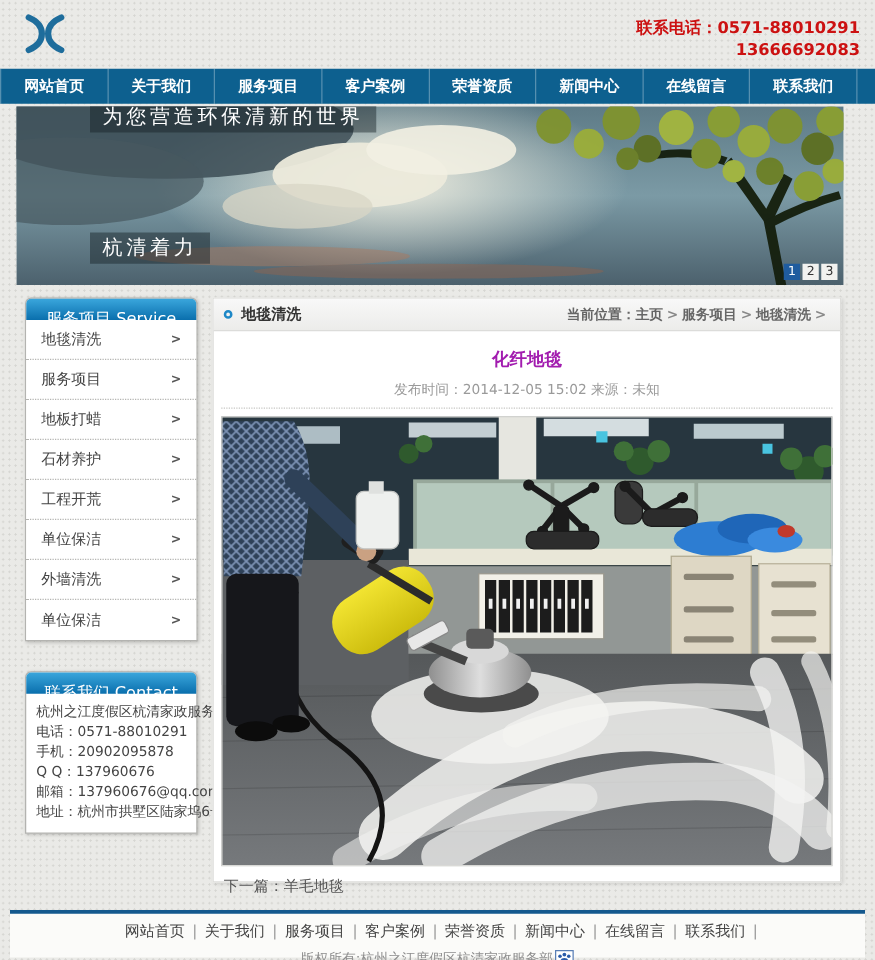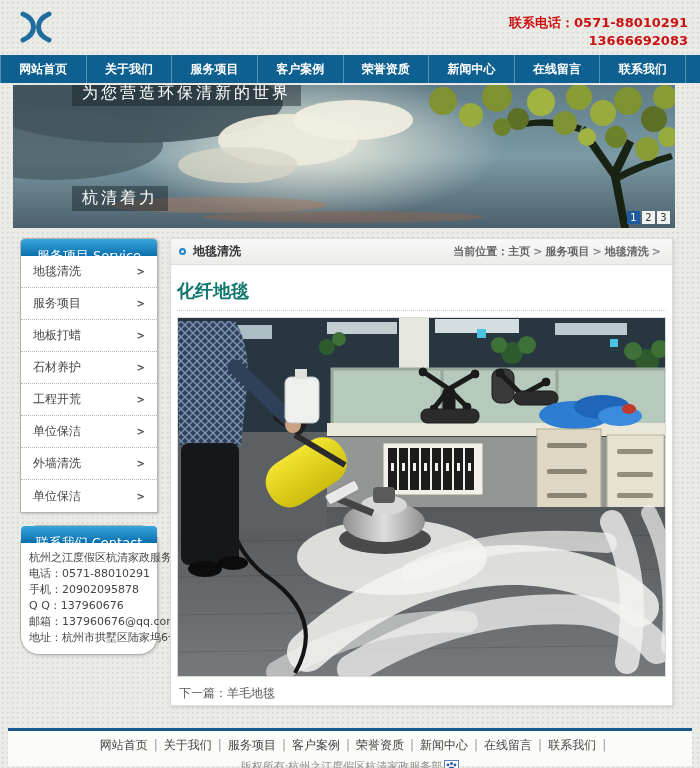--- a/index.html
+++ b/index.html
@@ -38,21 +38,21 @@
     background:rgba(20,30,35,.45); padding:2px 10px; margin-top:3px; }
   .cap1 { margin-top:80px; }
   .pager { position:absolute; right:5px; bottom:4px; display:flex; }
   .pager span { width:13px; height:13px; margin-left:2px; background:#f2f2ef; color:#333;
     font-size:10px; line-height:13px; text-align:center; cursor:pointer; }
   .pager span.active { background:#1f5c9f; color:#fff; }
   
   .side-box { position:absolute; left:20px; width:138px; background:#fff;
     border:1px solid #b3b3b0; border-radius:5px 5px 0 0; box-shadow:1px 1px 3px rgba(0,0,0,.18); }
   .box-service { top:238px; }
-  .box-contact { top:525px;border-radius:19px; }
+  .box-contact { top:537px; }
   .side-head { height:17px; line-height:33px; text-align:center; color:#fff;
     font-size:13px; font-weight:normal; border-radius:4px 4px 0 0;
     background:linear-gradient(#3aa6dc,#0a6fad); }
   .svc-item { height:32px; padding:0 12px; font-size:12px; color:#444;
     border-bottom:1px dotted #b5b5b2; display:flex; justify-content:space-between;
     align-items:center; cursor:pointer; background:#fff; }
   .svc-item:last-child { border-bottom:none; }
   .svc-arrow { color:#555; font-weight:bold; font-size:10px; }
   .contact-body { padding:7px 8px 8px 8px; }
   .contact-body p { font-size:11px; color:#444; line-height:16px; white-space:nowrap; }
@@ -62,21 +62,21 @@
   .crumb-bar { height:26px; background:linear-gradient(#f8f8f8,#ececea);
     border-bottom:1px solid #dcdcda; display:flex; justify-content:space-between;
     align-items:center; padding:0 8px; }
   .crumb-left { display:flex; align-items:center; font-size:12px; font-weight:bold; color:#333; }
   .bullet { width:7px; height:7px; border:2px solid #1e88c7; border-radius:50%;
     display:inline-block; margin-right:7px; }
   .crumb-right { font-size:11px; color:#666;font-weight:bold; }
   .crumb-right .lnk { cursor:pointer; }
   .crumb-right .sp { margin:0 3px; color:#888; }
   .article { padding:8px 6px 0 6px; }
-  .art-title { text-align:left; color:#0f766e; font-size:18px; font-weight:bold; margin-top:6px; }
+  .art-title { text-align:center; color:#a21caf; font-size:14px; font-weight:bold; margin-top:6px; }
   .art-meta { text-align:center; color:#9a9a9a; font-size:11px; margin-top:7px; }
   .art-hr { border:none; border-top:1px dotted #c6c6c3; margin:7px 0 6px 0; }
   .photo { width:489px; height:360px; margin:0 auto; display:block; }
   .pn { font-size:12px; color:#555; margin:8px 0 0 2px; }
   .pn .val-link { color:#555; cursor:pointer; }
   
   .footer { position:absolute; top:728px; left:8px; width:684px; height:38px;
     border-top:3px solid #15598e; background:#fbfbf9; padding-top:6px; }
   .f-links { text-align:center; font-size:12px; color:#444; }
   .f-link { cursor:pointer; padding:0 6px; }
@@ -226,20 +226,21 @@
         <span class="bullet"></span>
         <span>地毯清洗</span>
       </div>
       <div class="crumb-right">
         <span>当前位置：</span><span class="lnk">主页</span><span class="sp">&gt;</span><span class="lnk">服务项目</span><span class="sp">&gt;</span><span class="lnk">地毯清洗</span><span class="sp">&gt;</span>
       </div>
     </div>
 
     <div class="article">
       <div class="art-title">化纤地毯</div>
+      <div class="art-meta">发布时间：2014-12-05 15:02 来源：未知</div>
       <hr class="art-hr">
 
       <svg class="photo" viewBox="0 0 489 360">
         <defs>
           <linearGradient id="carpet" x1="0" y1="0" x2="0" y2="1">
             <stop offset="0" stop-color="#55585a"></stop>
               <stop offset="1" stop-color="#76797c"></stop>
           </linearGradient>
           <linearGradient id="yellowT" x1="0" y1="0" x2="0" y2="1">
             <stop offset="0" stop-color="#f2e431"></stop>

